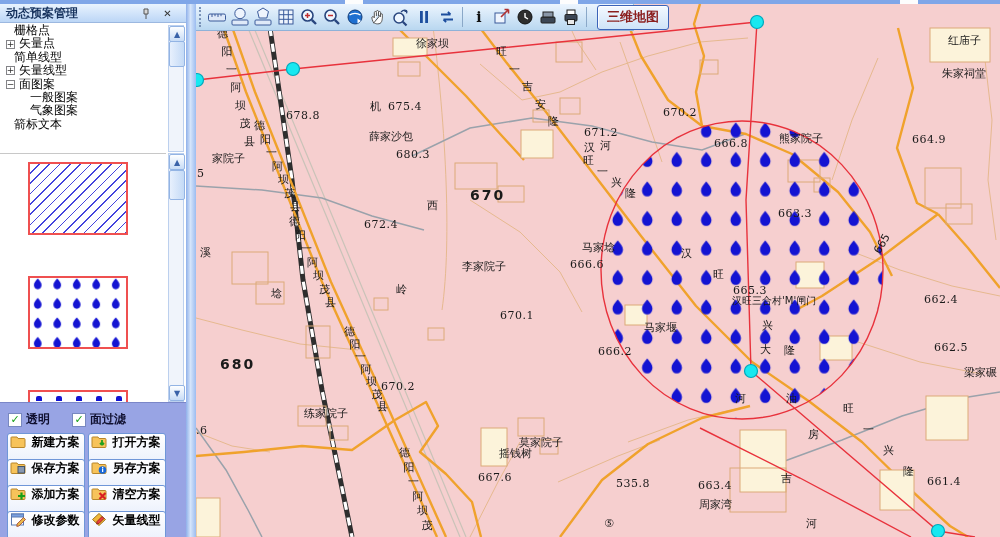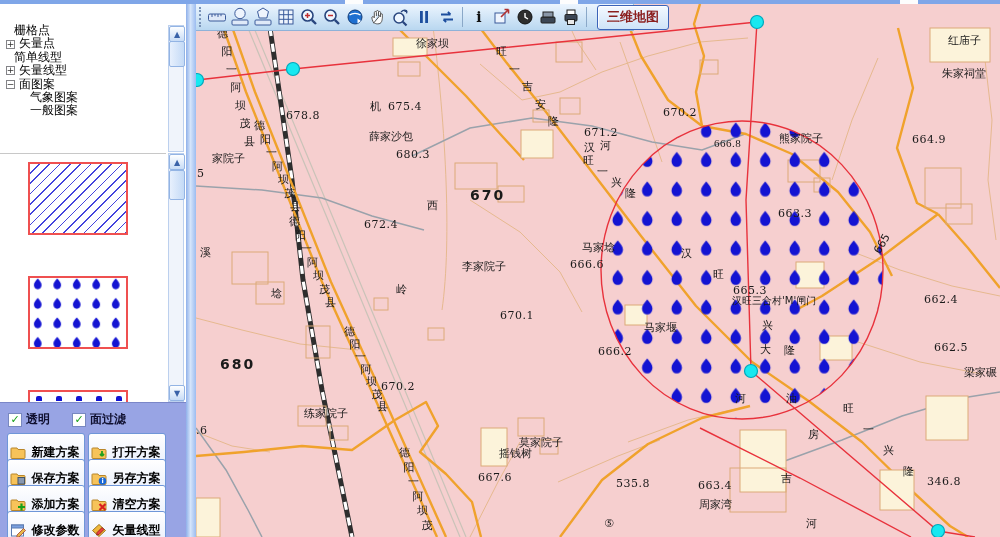--- a/index.html
+++ b/index.html
@@ -27,21 +27,21 @@
   .swatch{position:absolute;left:28px;width:100px;height:73px;border:2px solid #ef5050;background:#fff;box-sizing:border-box;}
   .sw-hatch{background-image:repeating-linear-gradient(135deg,rgba(0,0,0,0) 0 6px,#4444dd 6px 7.3px);}
   .sw-part{height:12px;border-bottom:none;}
   .sw-part i{position:absolute;top:4px;width:6px;height:5px;background:#1414d2;border-radius:2px 2px 0 0;}
   
   #ctrl{position:absolute;left:0;top:398px;width:186px;height:135px;background:#98a4e4;border-top:1px solid #7a86c8;}
   .cbrow{position:absolute;top:8px;display:flex;align-items:center;font-size:12px;font-weight:bold;color:#101030;}
   .cb{width:12px;height:12px;background:#fff;border:1px solid #7888c0;display:inline-flex;align-items:center;justify-content:center;
     color:#18a018;font-size:11px;font-weight:bold;margin-right:4px;}
   .pbtn{position:absolute;width:78px;height:38px;background:linear-gradient(#ffffff,#e6edfb);border:1px solid #6f96d8;border-radius:3px;
-    font-size:12px;font-weight:bold;color:#000;display:flex;align-items:center;padding:0 2px;box-sizing:border-box;cursor:pointer;font-family:inherit;}
+    font-size:12px;font-weight:bold;color:#000;display:flex;padding:0 2px;box-sizing:border-box;cursor:pointer;font-family:inherit;}
   .pbtn svg{margin-right:2px;flex:none;}
   .pbtn span{flex:1;text-align:center;}
   
   #split{position:absolute;left:186px;top:4px;width:10px;height:533px;background:linear-gradient(90deg,#8fb0ea,#d4e4fa 45%,#9cbcf0);}
   
   #map{position:absolute;left:196px;top:4px;width:972px;height:533px;background:#f6cfcf;overflow:hidden;}
   #mapsvg{position:absolute;left:0;top:0;}
   #maplabels{position:absolute;left:0;top:0;width:804px;height:533px;pointer-events:none;}
   .mlab{position:absolute;font-size:11px;color:#1a1a1a;white-space:nowrap;line-height:1;}
   .mlab.e{font-family:"DejaVu Serif","Liberation Serif",serif;letter-spacing:.5px;}
@@ -199,32 +199,32 @@
         <div class="mlab e" style="left: 388px; top: 123px;">671.2</div>
         <div class="mlab" style="left: 388px; top: 138px;">汉</div>
         <div class="mlab" style="left: 404px; top: 136px;">河</div>
         <div class="mlab" style="left: 266px; top: 257px;">李家院子</div>
         <div class="mlab e" style="left: 374px; top: 255px;">666.6</div>
         <div class="mlab" style="left: 386px; top: 238px;">马家埝</div>
         <div class="mlab e" style="left: 402px; top: 342px;">666.2</div>
         <div class="mlab" style="left: 448px; top: 318px;">马家堰</div>
         <div class="mlab e" style="left: 537px; top: 281px;">665.3</div>
         <div class="mlab s" style="left: 536px; top: 292px;">汉旺三合村'M'闸门</div>
-        <div class="mlab e" style="left: 518px; top: 134px; font-family: Liberation Serif, serif;">666.8</div>
+        <div class="mlab e" style="left: 518px; top: 134px;">666.8</div>
         <div class="mlab e" style="left: 467px; top: 103px;">670.2</div>
         <div class="mlab" style="left: 583px; top: 129px;">熊家院子</div>
         <div class="mlab e" style="left: 582px; top: 204px;">663.3</div>
         <div class="mlab e" style="left: 716px; top: 130px;">664.9</div>
         <div class="mlab" style="left: 752px; top: 31px;">红庙子</div>
         <div class="mlab" style="left: 746px; top: 64px;">朱家祠堂</div>
         <div class="mlab r" style="left: 676px; top: 246px;">665</div>
         <div class="mlab e" style="left: 728px; top: 290px;">662.4</div>
         <div class="mlab e" style="left: 738px; top: 338px;">662.5</div>
         <div class="mlab" style="left: 768px; top: 363px;">梁家碾</div>
-        <div class="mlab e" style="left: 731px; top: 472px;">346.8</div>
+        <div class="mlab e" style="left: 731px; top: 472px;">661.4</div>
         <div class="mlab e" style="left: 502px; top: 464px; margin-top: 12px;">663.4</div>
         <div class="mlab e" style="left: 420px; top: 474px;">535.8</div>
         <div class="mlab" style="left: 503px; top: 495px;">周家湾</div>
         <div class="mlab" style="left: 585px; top: 469px;">吉</div>
         <div class="mlab" style="left: 610px; top: 514px;">河</div>
         <div class="mlab" style="left: 612px; top: 425px;">房</div>
         <div class="mlab" style="left: 539px; top: 389px;">河</div>
         <div class="mlab" style="left: 590px; top: 389px;">油</div>
         <div class="mlab" style="left: 408px; top: 514px;">⑤</div>
         <div class="mlab" style="left: 303px; top: 444px;">摇钱树</div>
@@ -390,20 +390,30 @@
             <rect x="4" y="7.5" width="12" height="6.5" rx="1" fill="#3c4654" stroke="#222"></rect>
             <rect x="6.5" y="12.5" width="7" height="5" fill="#e8e8e8" stroke="#222"></rect>
           </svg>
         </span>
         <span class="tsep"></span>
       </span>
     <button id="btn3d">三维地图</button>
   </div>
 
   <div id="panel">
+    <div id="ptitle">
+      <span>动态预案管理</span>
+      <span class="tico" id="pin-ico">
+        <svg width="10" height="12" viewBox="0 0 10 12">
+            <path d="M3,1 h4 v5 h-4 Z" fill="#d8d8d8" stroke="#555"></path>
+            <path d="M5,6 v5" stroke="#555"></path>
+          </svg>
+      </span>
+      <span class="tico" id="close-ico">✕</span>
+    </div>
 
     <div id="tree">
         <div class="trow" style="padding-left: 14px;">
           <span>栅格点</span>
         </div>
         <div class="trow" style="padding-left: 6px;">
           <span class="exp">+</span>
           <span>矢量点</span>
         </div>
         <div class="trow" style="padding-left: 14px;">
@@ -411,24 +421,27 @@
         </div>
         <div class="trow" style="padding-left: 6px;">
           <span class="exp">+</span>
           <span>矢量线型</span>
         </div>
         <div class="trow" style="padding-left: 6px;">
           <span class="exp">−</span>
           <span>面图案</span>
         </div>
         <div class="trow" style="padding-left: 30px;">
+          <span>一般图案</span>
+        </div>
+        <div class="trow" style="padding-left: 30px;">
           <span>气象图案</span>
         </div>
-        <div class="trow" style="padding-left: 30px;">
-          <span>一般图案</span>
+        <div class="trow" style="padding-left: 14px;">
+          <span>箭标文本</span>
         </div>
       </div>
     <div class="sb" id="sb-tree" style="left:168px;top:21px;height:127px">
       <span class="ar" style="top:0">▲</span>
         <span class="th" style="top:15px;height:24px"></span>
     </div>
 
     <div id="previews">
       <div class="swatch sw-hatch" style="top:8px"></div>
       <div class="swatch" style="top:122px;padding:0">

